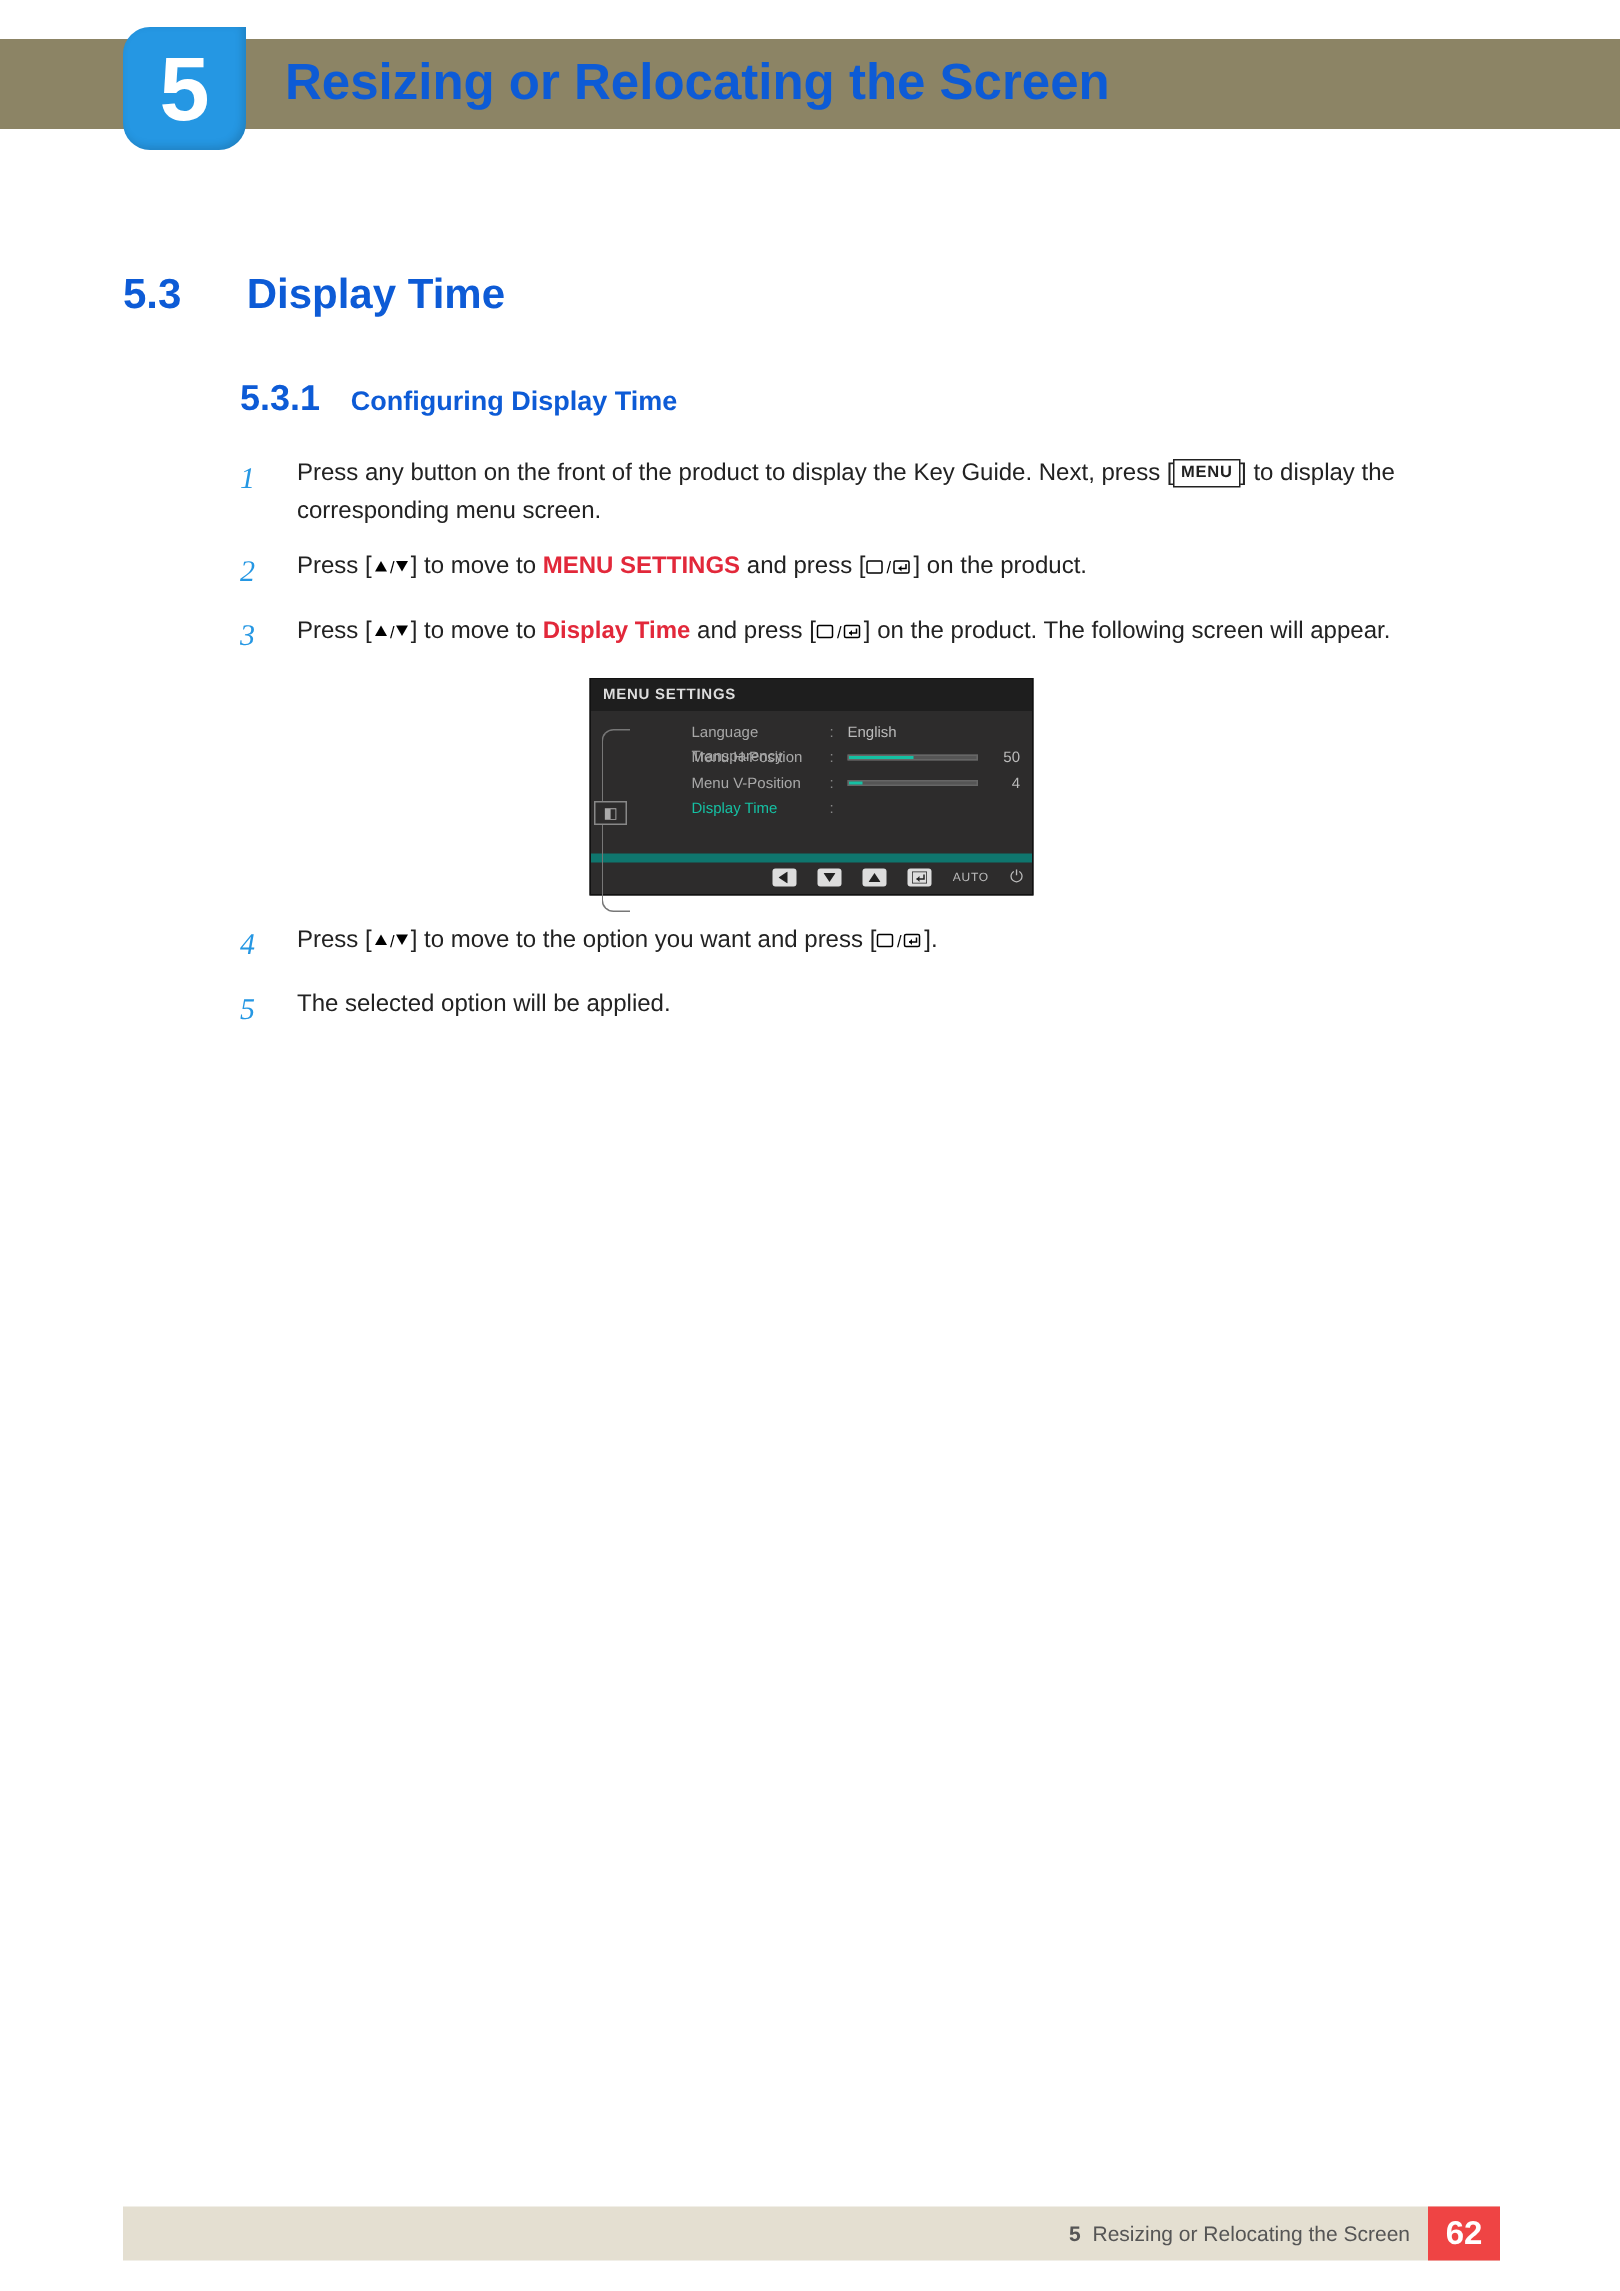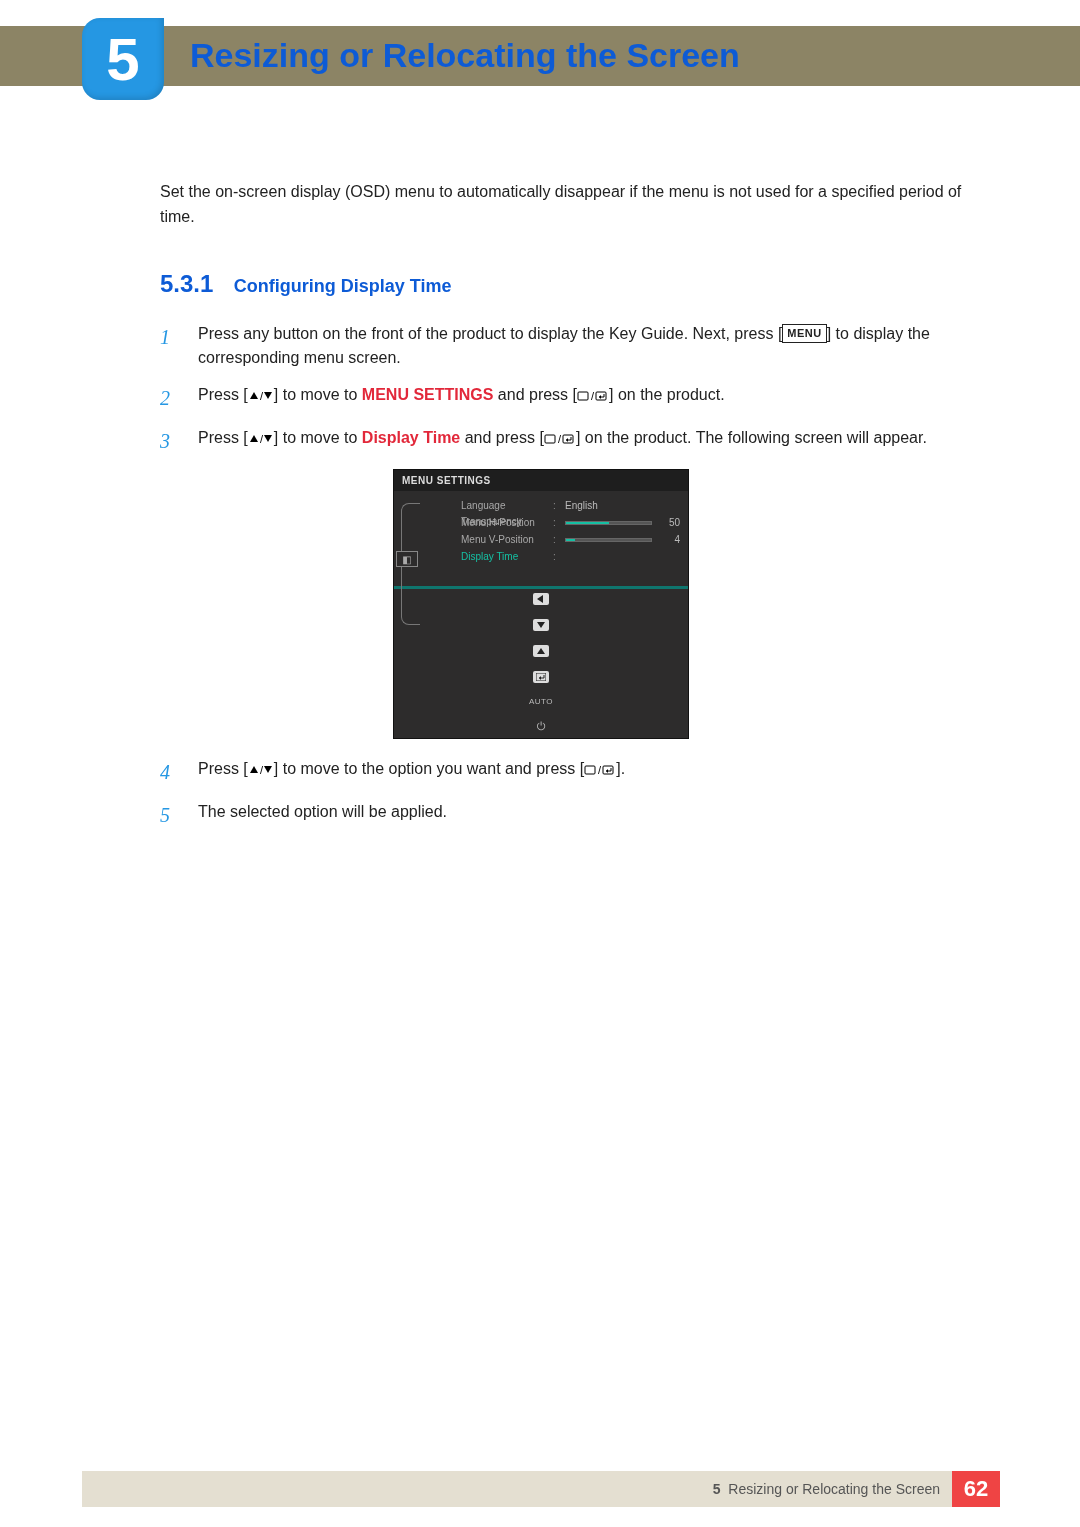--- a/index.html
+++ b/index.html
@@ -80,21 +80,21 @@
   .osd-colon { width:6px; color:#888; }
   .osd-val { flex:1; color:#bbb; position:relative; }
   .osd-slider { flex:1; display:flex; align-items:center; gap:6px; }
   .osd-track { flex:1; height:4px; background:#555; position:relative; border:1px solid #666; }
   .osd-fill  { position:absolute; left:0; top:0; bottom:0; background:#15c0a3; }
   .osd-num   { width:22px; text-align:right; color:#bbb; font-size:10px; }
   .osd-opts { margin-left:92px; }
   .osd-opt { height:13px; line-height:13px; padding-left:6px; font-size:9px; color:#ccc; background:#3a3a3a; }
   .osd-opt.first { background:#15c0a3; color:#111; }
   .osd-opt.sel   { background:#0f7e6c; color:#bdf; }
-  .osd-bottom { border-top:3px solid #0f766e; padding:4px 6px 5px 6px; display:flex; gap:14px; justify-content:flex-end; align-items:center;flex-direction:column; }
+  .osd-bottom { border-top:6px solid #0f766e; padding:4px 6px 5px 6px; display:flex; gap:14px; justify-content:flex-end; align-items:center; }
   .osd-bottom .btn { width:16px; height:12px; background:#ddd; border-radius:2px; display:flex; align-items:center; justify-content:center; }
   .osd-bottom .btn svg { display:block; }
   .osd-bottom .auto { font-size:8px; color:#bbb; letter-spacing:.5px; }
   .osd-bottom .pwr { color:#bbb; font-size:11px; }
 
   
   .footer-stripe {
     position:absolute; left:82px; right:80px; bottom:20px; height:36px;
     background:#e4dfd1; display:flex; align-items:center; justify-content:flex-end;
     font-size:14px; color:#555; padding-right:0;
@@ -109,22 +109,25 @@
 </style>
 </head>
 <body>
 
 <div class="top-stripe"></div>
 <div class="chapter-tab">5</div>
 <div class="chapter-title">Resizing or Relocating the Screen</div>
 
 <div class="content">
 
-
-  <p class="body-text">Set the on-screen display (OSD) menu to automatically disappear if the menu is not used for a specified period of time.</p>
+  <div class="section-heading">
+    <span class="sec-number">5.3</span>
+    <span class="sec-title">Display Time</span>
+  </div>
+
 
   <div class="sub-heading">
     <span class="sub-number">5.3.1</span>
     <span class="sub-title">Configuring Display Time</span>
   </div>
 
   <div class="step">
     <div class="step-num">1</div>
     <div class="step-body">
       <span>Press any button on the front of the product to display the Key Guide. Next, press [</span><span class="menu-key">MENU</span><span>] to display the corresponding menu screen.</span>

